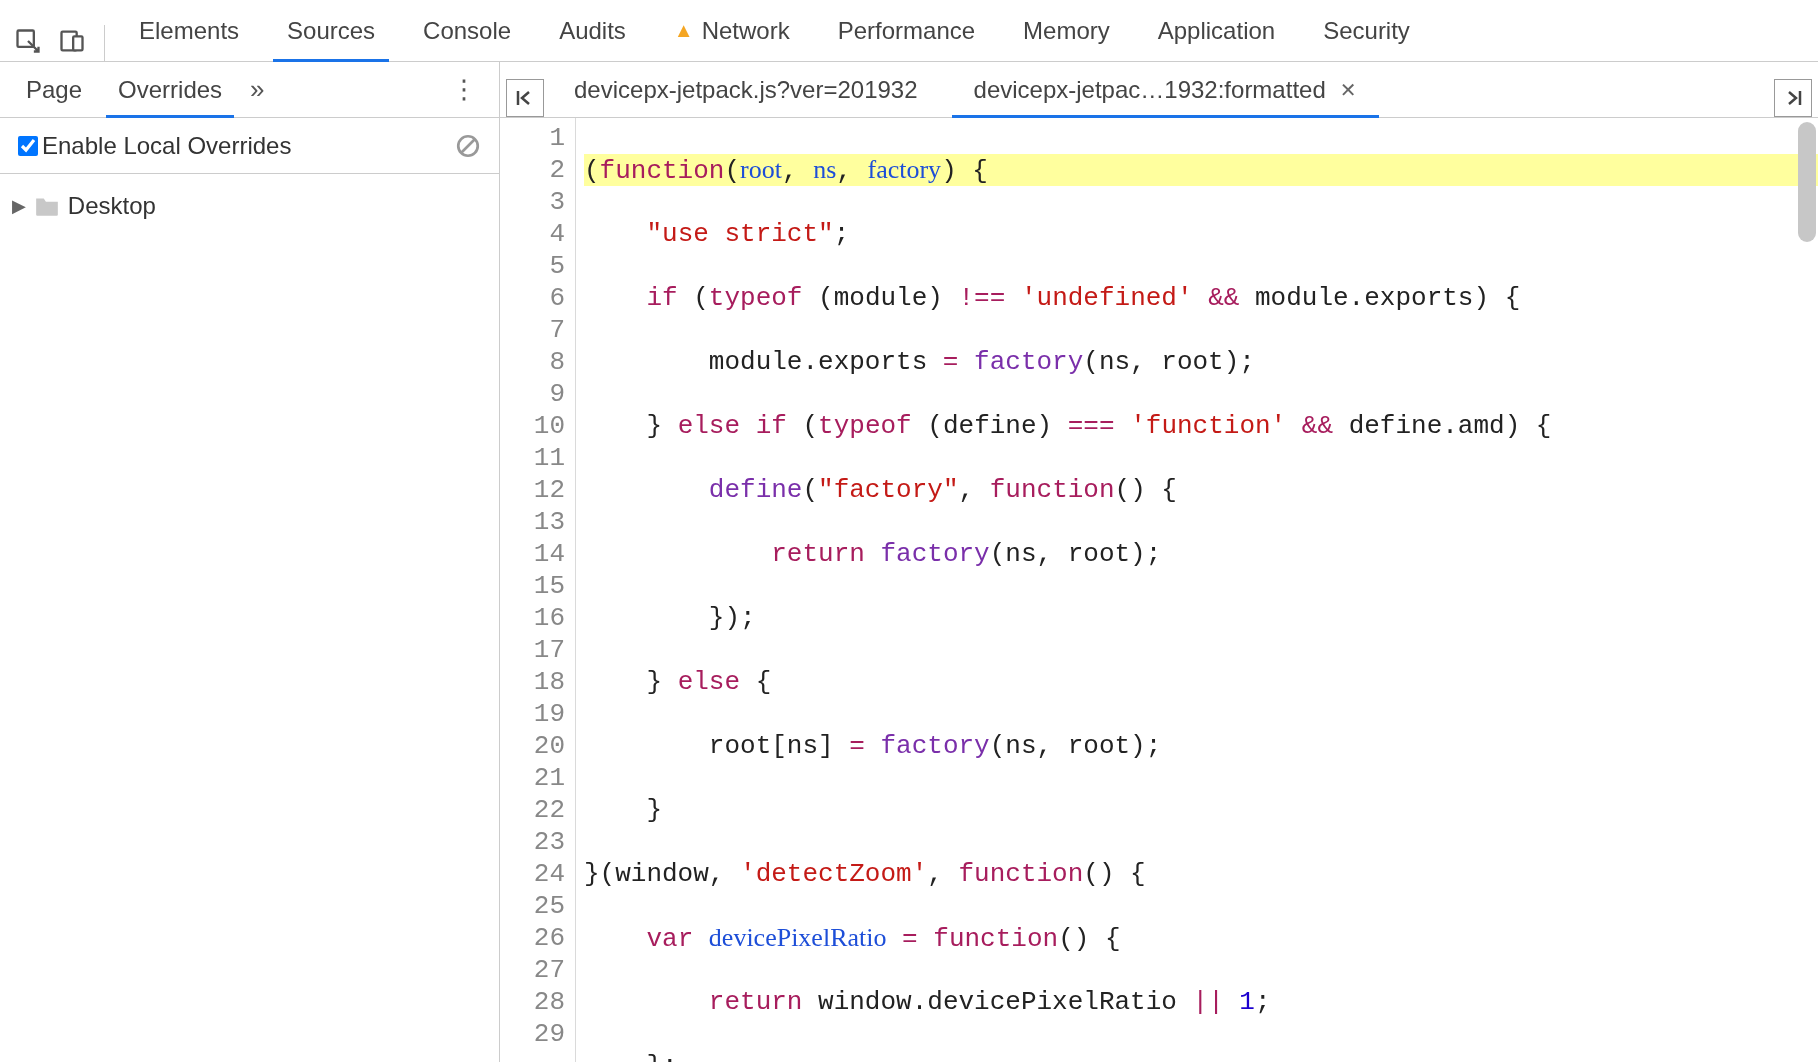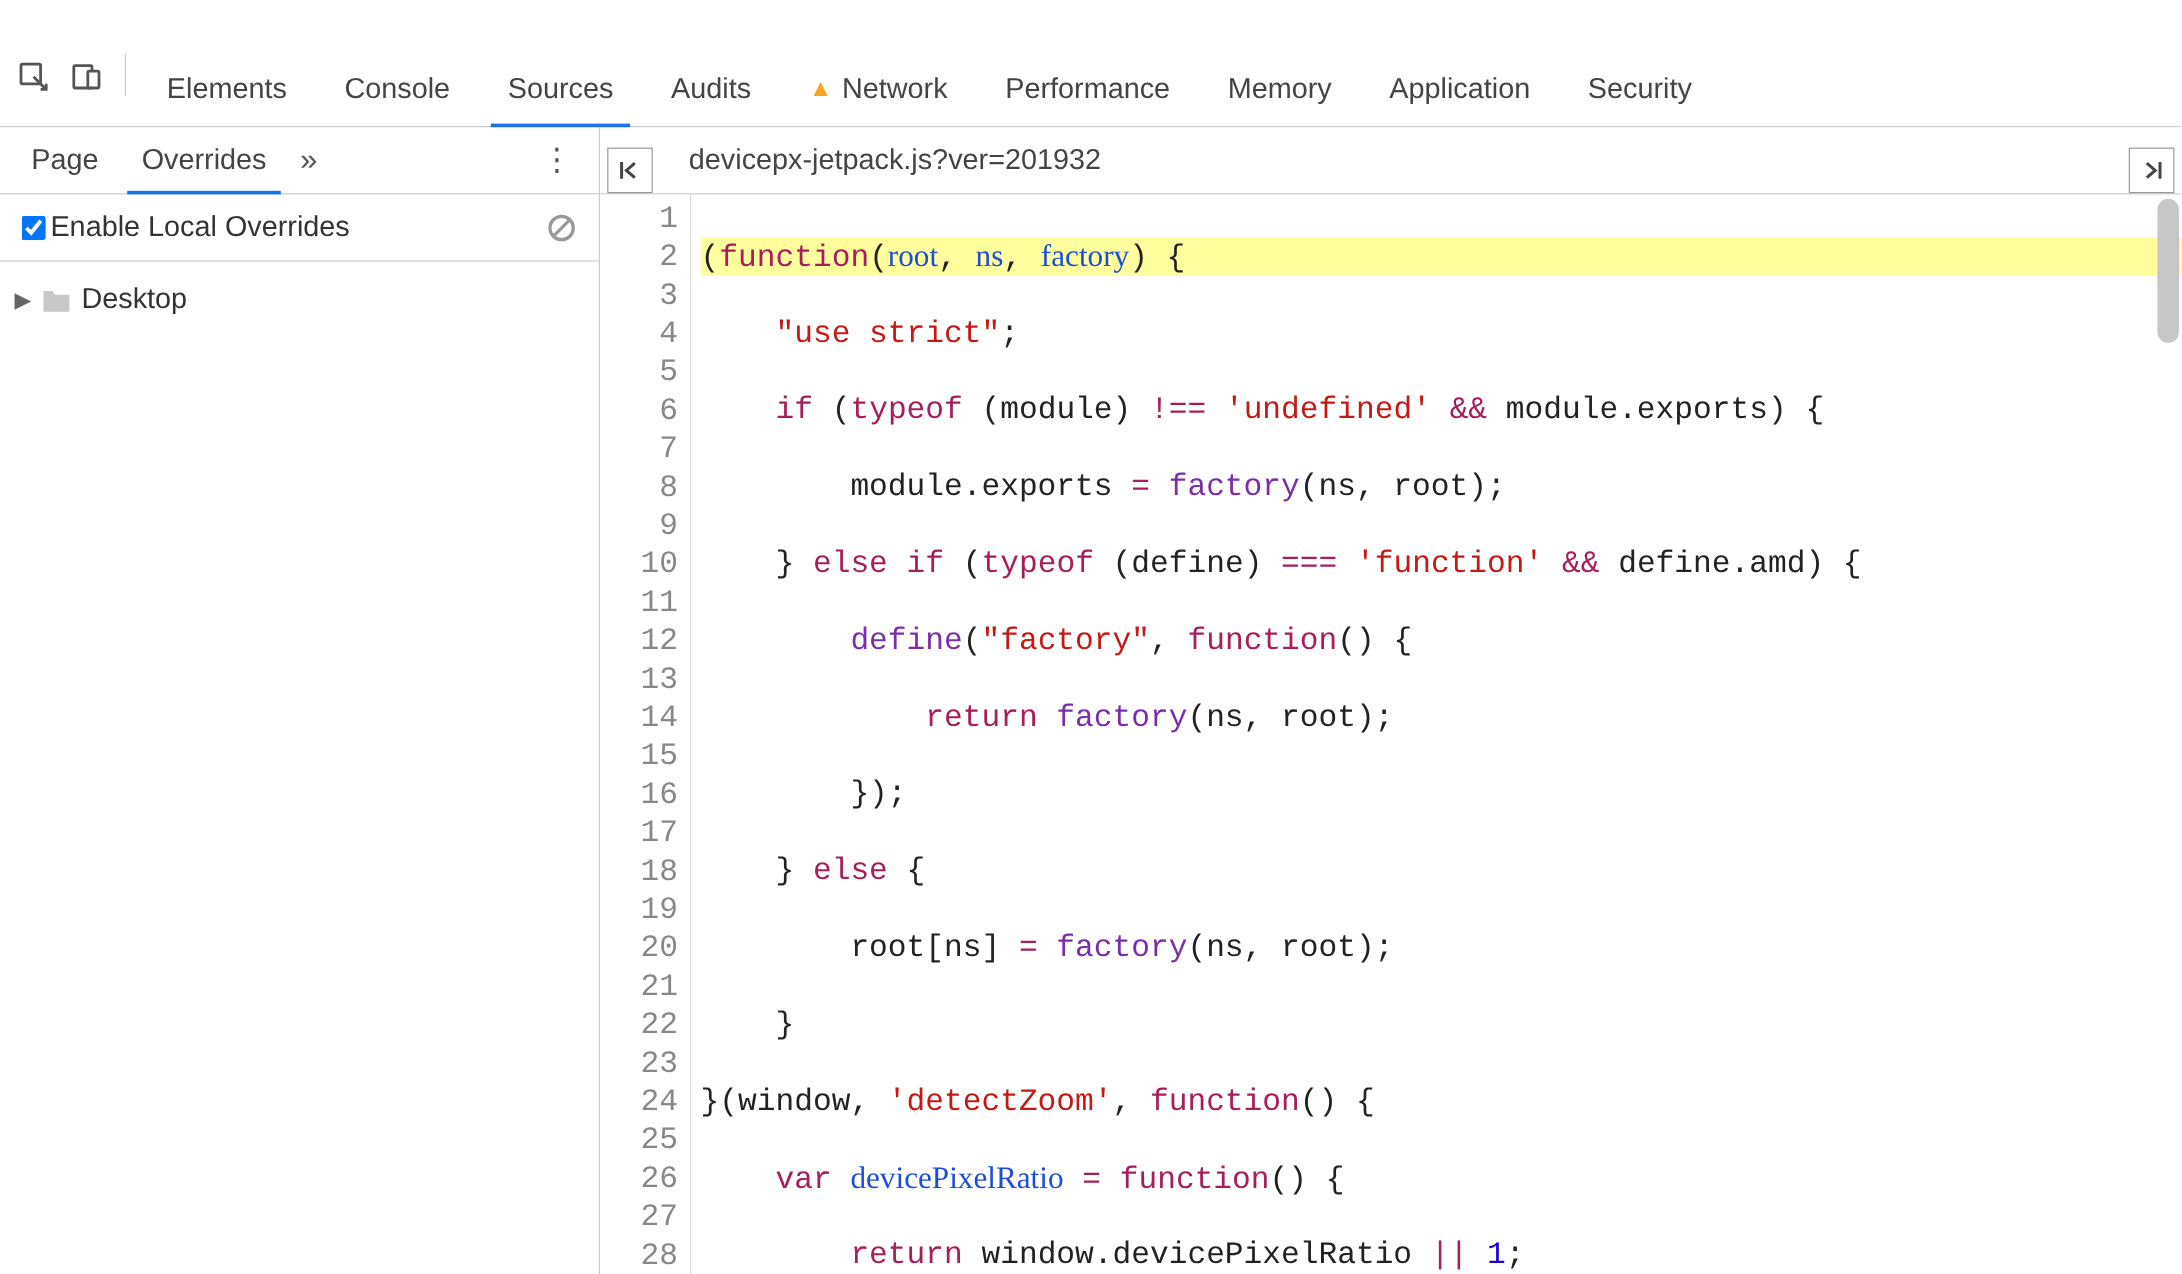--- a/index.html
+++ b/index.html
@@ -10,26 +10,25 @@
     color: #333;
     width: 1818px;
     height: 1062px;
     overflow: hidden;
     display: flex;
     flex-direction: column;
   }
   
   .top-tabs {
     display: flex;
-    align-items: flex-start;
+    align-items: flex-end;
     height: 62px;
     border-bottom: 1px solid #ccc;
     padding: 0 8px;
     gap: 4px;
-    margin-top: 44px;
   }
   .top-tabs .icon-btn {
     width: 40px;
     height: 40px;
     display: flex;
     align-items: center;
     justify-content: center;
     color: #555;
     cursor: pointer;
   }
@@ -251,25 +250,25 @@
   <div class="icon-btn">
     <svg width="28" height="28" viewBox="0 0 24 24" fill="none" stroke="#555" stroke-width="2">
         <rect x="3" y="4" width="13" height="16" rx="1"></rect>
         <rect x="13" y="8" width="8" height="12" rx="1" fill="#fff"></rect>
       </svg>
   </div>
   <div class="sep"></div>
   <div class="tab">
       <span>Elements</span>
     </div>
-  <div class="tab">
-      <span>Console</span>
-    </div>
   <div class="tab active">
       <span>Sources</span>
+    </div>
+  <div class="tab">
+      <span>Console</span>
     </div>
   <div class="tab">
       <span>Audits</span>
     </div>
   <div class="tab">
     <span class="warn-icon">▲</span>
     <span>Network</span>
   </div>
   <div class="tab">
       <span>Performance</span>
@@ -324,20 +323,24 @@
   <div class="editor">
     <div class="file-tabs">
       <div class="navbtn">
         <svg width="20" height="20" viewBox="0 0 20 20" fill="none" stroke="#444" stroke-width="2.5">
             <line x1="3" y1="3" x2="3" y2="17"></line>
             <polyline points="14,4 7,10 14,16"></polyline>
           </svg>
       </div>
       <div class="ftab">
         <span>devicepx-jetpack.js?ver=201932</span>
+      </div>
+      <div class="ftab active">
+        <span>devicepx-jetpac…1932:formatted</span>
+        <span class="close">✕</span>
       </div>
       <div class="navbtn">
         <svg width="20" height="20" viewBox="0 0 20 20" fill="none" stroke="#444" stroke-width="2.5">
             <polyline points="6,4 13,10 6,16"></polyline>
             <line x1="17" y1="3" x2="17" y2="17"></line>
           </svg>
       </div>
     </div>
 
     <div class="code-pane">

